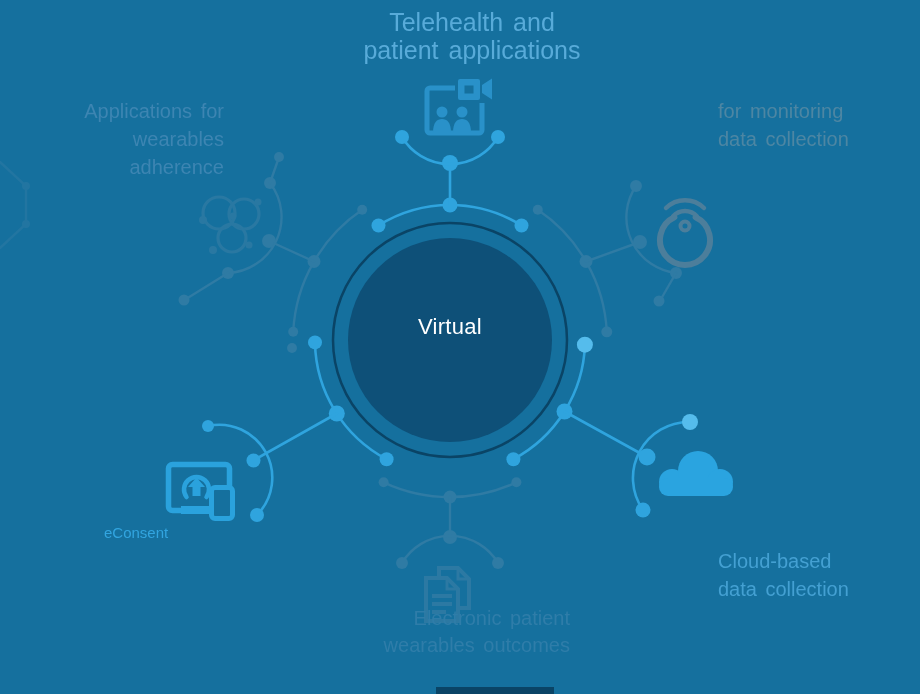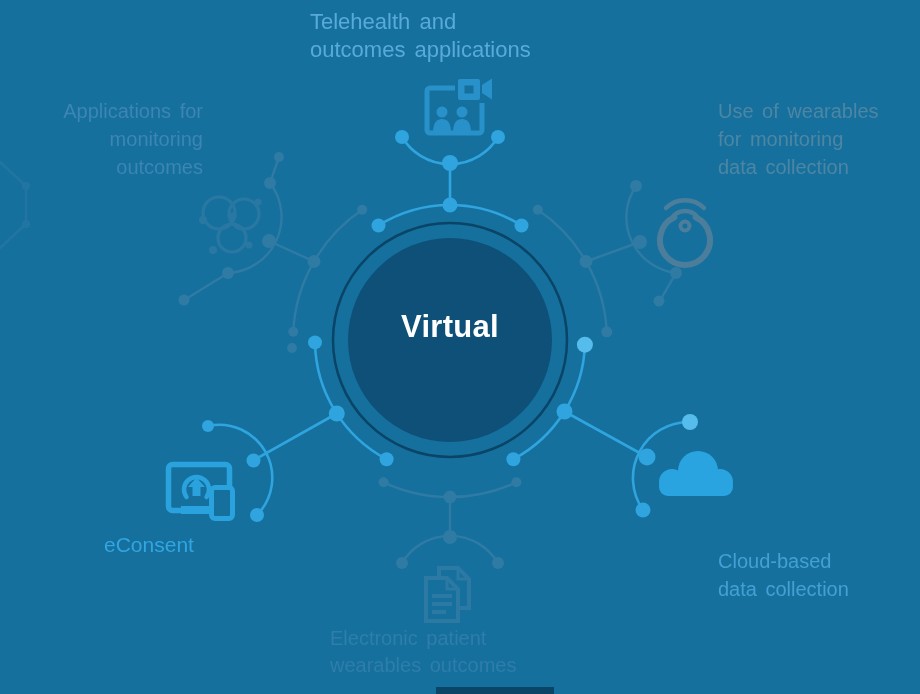--- a/index.html
+++ b/index.html
@@ -12,28 +12,28 @@
   .st-m{stroke:var(--muted);fill:none;stroke-width:2.4;stroke-linecap:round;}
   .dot-b{fill:var(--bright);stroke:none;}
   .dot-hi{fill:var(--bright-hi);stroke:none;}
   .dot-m{fill:var(--muted);stroke:none;}
   .navy{stroke:var(--navy);fill:none;}
   .faint{opacity:.5;}
 
   
   .label{position:absolute;font-size:20px;line-height:28px;word-spacing:3px;}
   .label span{display:block;}
-  .lbl-top{left:310px;top:8px;width:310px;text-align:left;font-size:22px;color:var(--text-top);}
-  .lbl-topleft{left:0;top:97px;width:203px;text-align:right;color:var(--text-topleft);}
+  .lbl-top{left:317px;top:8px;width:310px;text-align:center;font-size:25px;color:var(--text-top);}
+  .lbl-topleft{left:0;top:97px;width:203px;text-align:right;color:var(--text-topleft);padding-left:21px;}
   .lbl-topright{left:718px;top:97px;width:200px;text-align:left;color:var(--text-topright);}
-  .lbl-econsent{left:104px;top:531px;width:200px;font-size:21px;color:var(--text-econsent);}
+  .lbl-econsent{left:104px;top:519px;width:200px;font-size:15px;color:var(--text-econsent);}
   .lbl-cloud{left:718px;top:547px;width:200px;color:var(--text-cloud);}
-  .lbl-bottom{left:330px;top:625px;width:240px;text-align:left;line-height:27px;color:var(--text-bottom);}
+  .lbl-bottom{left:330px;top:605px;width:240px;text-align:right;line-height:27px;color:var(--text-bottom);}
   .center-label{position:absolute;left:350px;top:312px;width:200px;text-align:center;
-    font-size:31px;line-height:30px;font-weight:bold;letter-spacing:.3px;color:var(--center-text);}
+    font-size:22px;line-height:30px;font-weight:normal;letter-spacing:.3px;color:var(--center-text);}
   .center-label span{display:block;}
 </style>
 </head>
 <body>
 
 <div class="stage">
 
   <svg width="920" height="694" viewBox="0 0 920 694">
 
     <g>
@@ -179,31 +179,30 @@
 
     <rect x="436" y="687" width="118" height="7" fill="var(--navy)"></rect>
   </svg>
 
   <div class="center-label">
     <span>Virtual</span>
   </div>
 
   <div class="label lbl-top">
     <span>Telehealth and</span>
-    <span>outcomes applications</span>
+    <span>patient applications</span>
   </div>
 
   <div class="label lbl-topleft">
     <span>Applications for</span>
-    <span>monitoring</span>
-    <span>outcomes</span>
+    <span>wearables</span>
+    <span>adherence</span>
   </div>
 
   <div class="label lbl-topright">
-    <span>Use of wearables</span>
     <span>for monitoring</span>
     <span>data collection</span>
   </div>
 
   <div class="label lbl-econsent">
     <span>eConsent</span>
   </div>
 
   <div class="label lbl-cloud">
     <span>Cloud-based</span>

